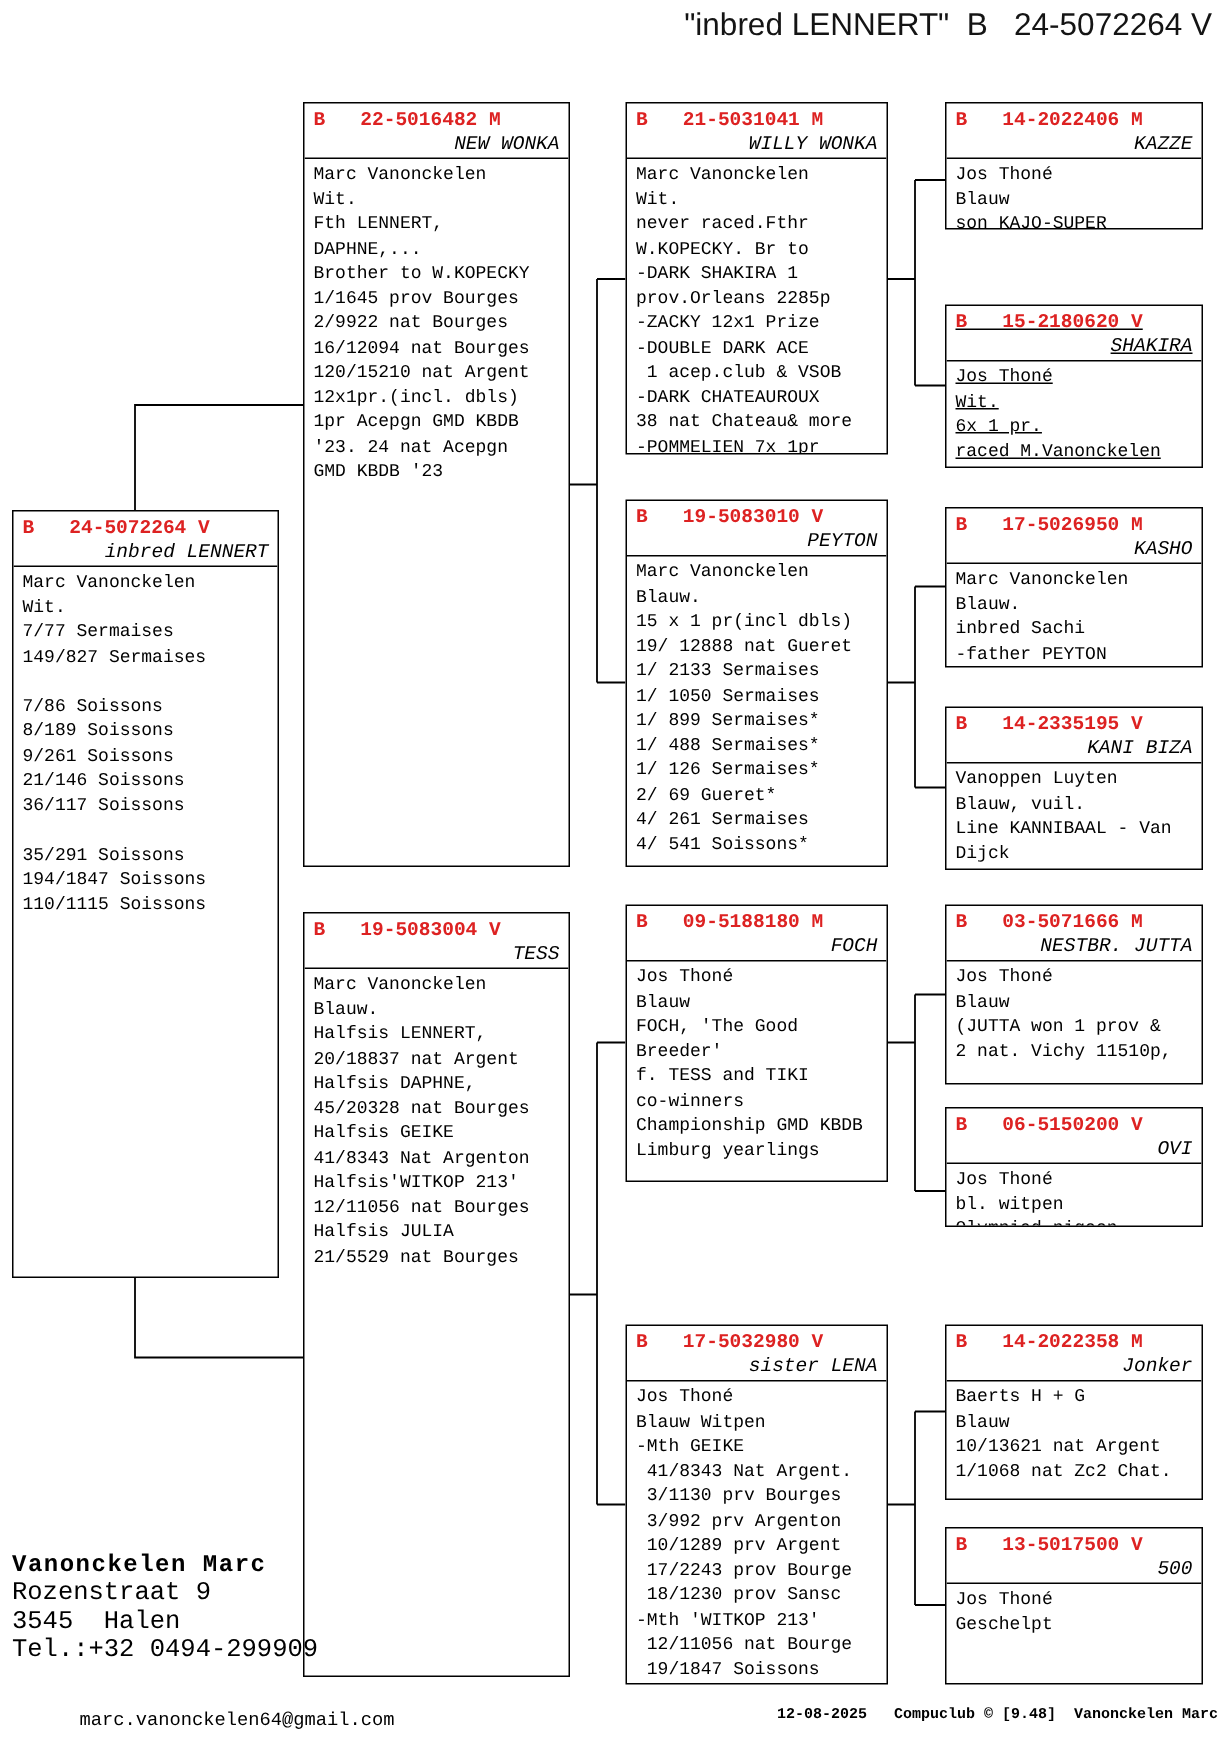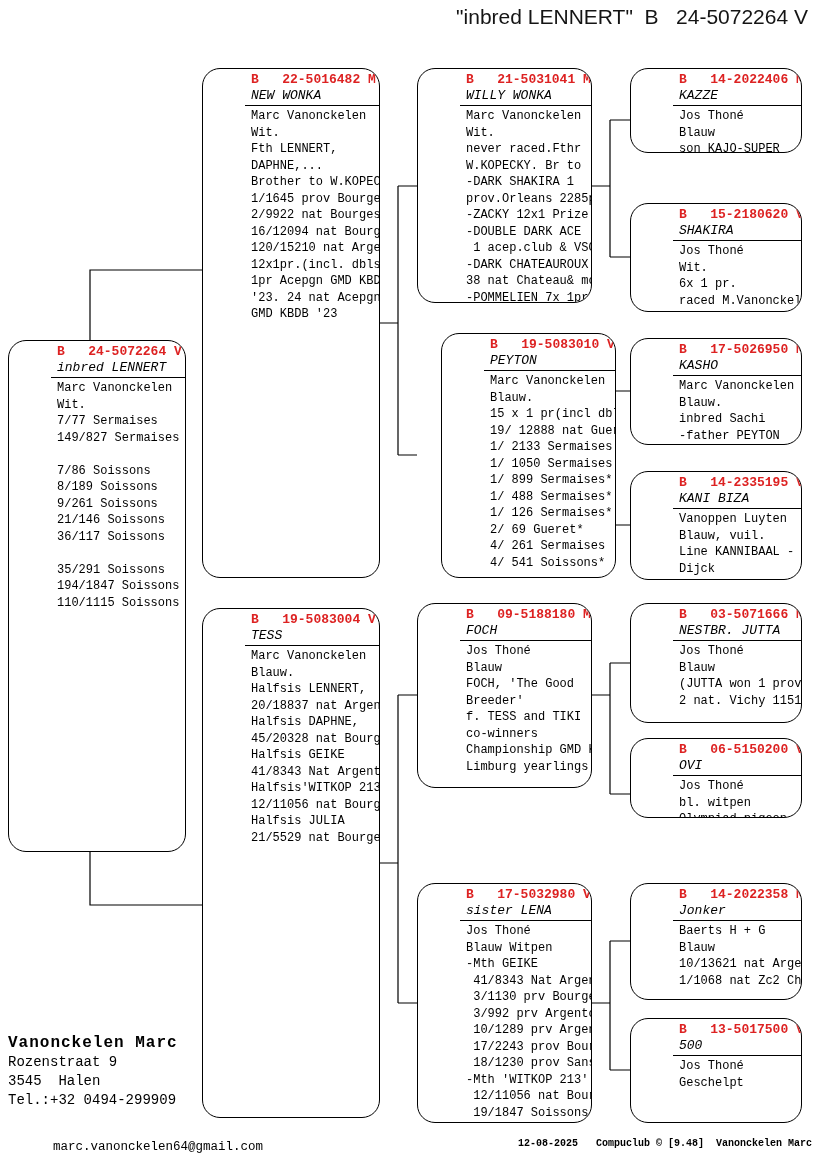--- a/index.html
+++ b/index.html
@@ -8,44 +8,44 @@
     font-family:"Liberation Mono", monospace; color:#000; overflow:hidden;
   }
   #title {
     position:absolute; top:5px; right:8px; text-align:right;
     font-family:"Liberation Sans", sans-serif; font-size:21px; color:#141414;
     white-space:pre;
   }
   #connectors { position:absolute; left:0; top:0; }
   .pbox {
     position:absolute; background:#fff; border:1.5px solid #000;
-    border-radius:18px; box-sizing:border-box; overflow:hidden;padding-left:42px;
+    border-radius:0; box-sizing:border-box; overflow:hidden;
   }
   .phead { border-bottom:1.5px solid #000; padding:3px 6px 1px 6px; }
   .ring  { color:#dd2222; font-weight:bold; font-size:13px; line-height:16px; white-space:pre; }
-  .pname { font-style:italic; font-size:13px; line-height:16px; white-space:pre; }
+  .pname { font-style:italic; font-size:13px; line-height:16px; white-space:pre;text-align:right; }
   .pbody { padding:2px 6px; font-size:12px; line-height:16.5px; white-space:pre; }
   #breeder { position:absolute; left:8px; top:1033px; }
   #breeder-name { font-weight:bold; font-size:16px; line-height:20px; letter-spacing:1px; }
-  .addr { font-size:14px; line-height:19px; white-space:pre; }
+  .addr { font-size:17px; line-height:19px; white-space:pre; }
   #email { position:absolute; left:8px; top:1140px; font-size:12.5px;margin-left:45px; }
   #print-footer {
     position:absolute; right:4px; top:1138px; font-size:10px;
     font-weight:bold; white-space:pre;
   }
   
   #box-lennert      { left:8px;   top:340px;  width:178px; height:512px; }
   #box-new-wonka    { left:202px; top:68px;   width:178px; height:510px; }
   #box-tess         { left:202px; top:608px;  width:178px; height:510px; }
   #box-willy-wonka  { left:417px; top:68px;   width:175px; height:235px; }
-  #box-peyton       { left:417px; top:333px;  width:175px; height:245px;margin-left:24px; }
+  #box-peyton       { left:417px; top:333px;  width:175px; height:245px; }
   #box-foch         { left:417px; top:603px;  width:175px; height:185px; }
   #box-sister-lena  { left:417px; top:883px;  width:175px; height:240px; }
   #box-kazze        { left:630px; top:68px;   width:172px; height:85px; }
-  #box-shakira      { left:630px; top:203px;  width:172px; height:109px; }
+  #box-shakira      { left:630px; top:203px;  width:172px; height:109px;text-decoration:underline; }
   #box-kasho        { left:630px; top:338px;  width:172px; height:107px; }
   #box-kani-biza    { left:630px; top:471px;  width:172px; height:109px; }
   #box-nestbr-jutta { left:630px; top:603px;  width:172px; height:120px; }
   #box-ovi          { left:630px; top:738px;  width:172px; height:80px; }
   #box-jonker       { left:630px; top:883px;  width:172px; height:117px; }
   #box-b500         { left:630px; top:1018px; width:172px; height:105px; }
 </style>
 </head>
 <body>
 

